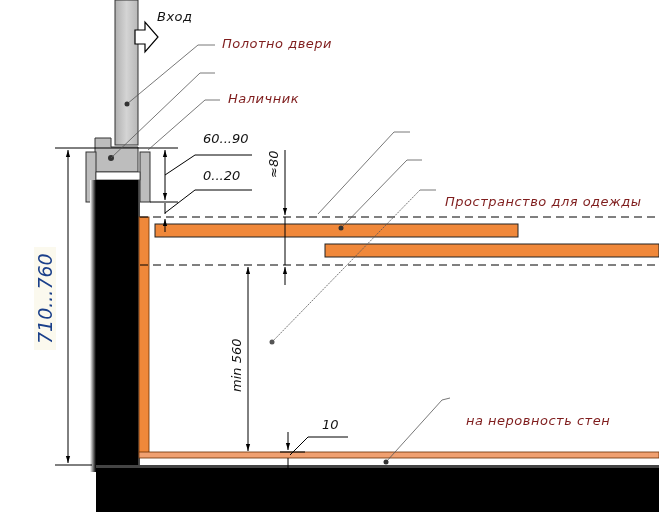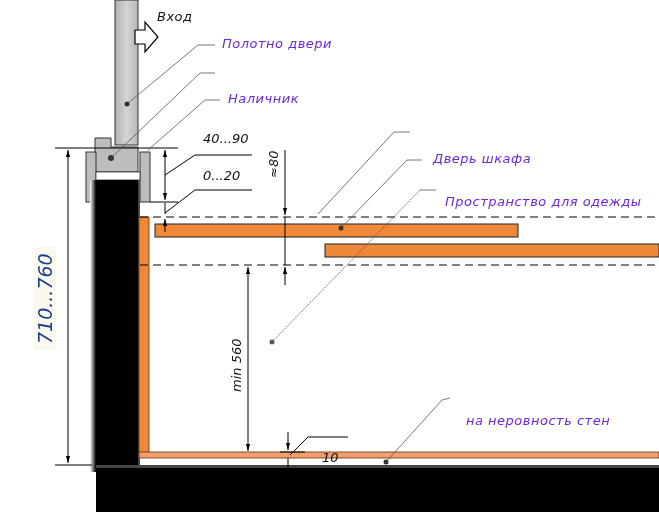--- a/index.html
+++ b/index.html
@@ -3,21 +3,21 @@
   <meta charset="utf-8">
   <style>
     html, body { margin: 0; padding: 0; background: #ffffff; }
     body { width: 659px; height: 512px; overflow: hidden; position: relative; }
     .canvas { position: absolute; left: 0; top: 0; width: 659px; height: 444px; }
     .lbl {
       position: absolute;
       font-family: "DejaVu Sans", sans-serif;
       font-style: italic;
       font-size: 13px;
-      color: #6d28d9;
+      color: #7f1d1d;
       white-space: nowrap;
       letter-spacing: 0.5px;
     }
     .dim {
       position: absolute;
       font-family: "DejaVu Sans", sans-serif;
       font-style: italic;
       font-size: 13px;
       color: #111;
       white-space: nowrap;
@@ -146,24 +146,23 @@
       <line x1="386" y1="462" x2="442" y2="400"></line>
         <line x1="442" y1="400" x2="450" y2="398"></line>
       <circle cx="386" cy="462" r="2.5" fill="#333" stroke="none"></circle>
     </g>
   </svg>
 
   
   <span class="lbl" style="left:157px; top:9px; color:#111;">Вход</span>
   <span class="lbl" style="left:222px; top:36px;">Полотно двери</span>
   <span class="lbl" style="left:228px; top:91px;">Наличник</span>
-  <span class="lbl" style="left:433px; top:151px;">Дверь шкафа</span>
   <span class="lbl" style="left:445px; top:194px;">Пространство для одежды</span>
   <span class="lbl" style="left:466px; top:413px;">на неровность стен</span>
 
   
-  <span class="dim" style="left:203px; top:131px;">40...90</span>
+  <span class="dim" style="left:203px; top:131px;">60...90</span>
   <span class="dim" style="left:203px; top:168px;">0...20</span>
   <span class="dim rot" style="left:266px; top:178px;">≈80</span>
   <span class="dim rot" style="left:229px; top:392px;">min 560</span>
-  <span class="dim" style="left:322px; top:417px;margin-top:33px;">10</span>
+  <span class="dim" style="left:322px; top:417px;">10</span>
   <span class="big-dim" style="left:34px; top:350px;">710...760</span>
 </div>
 
 </body></html>

